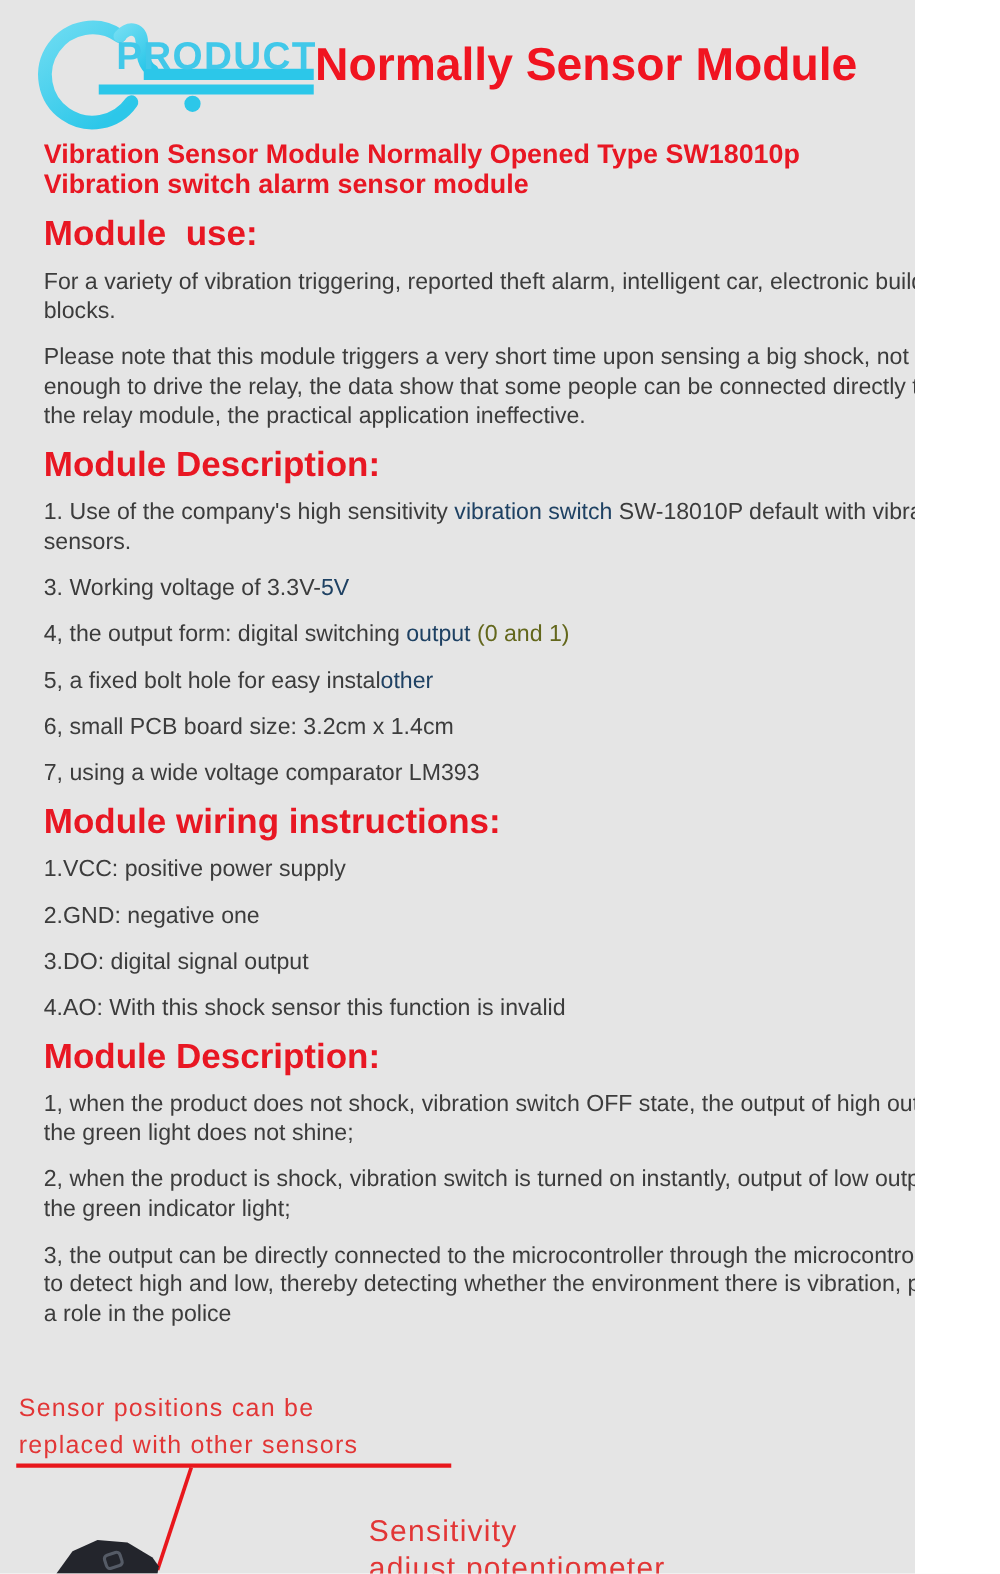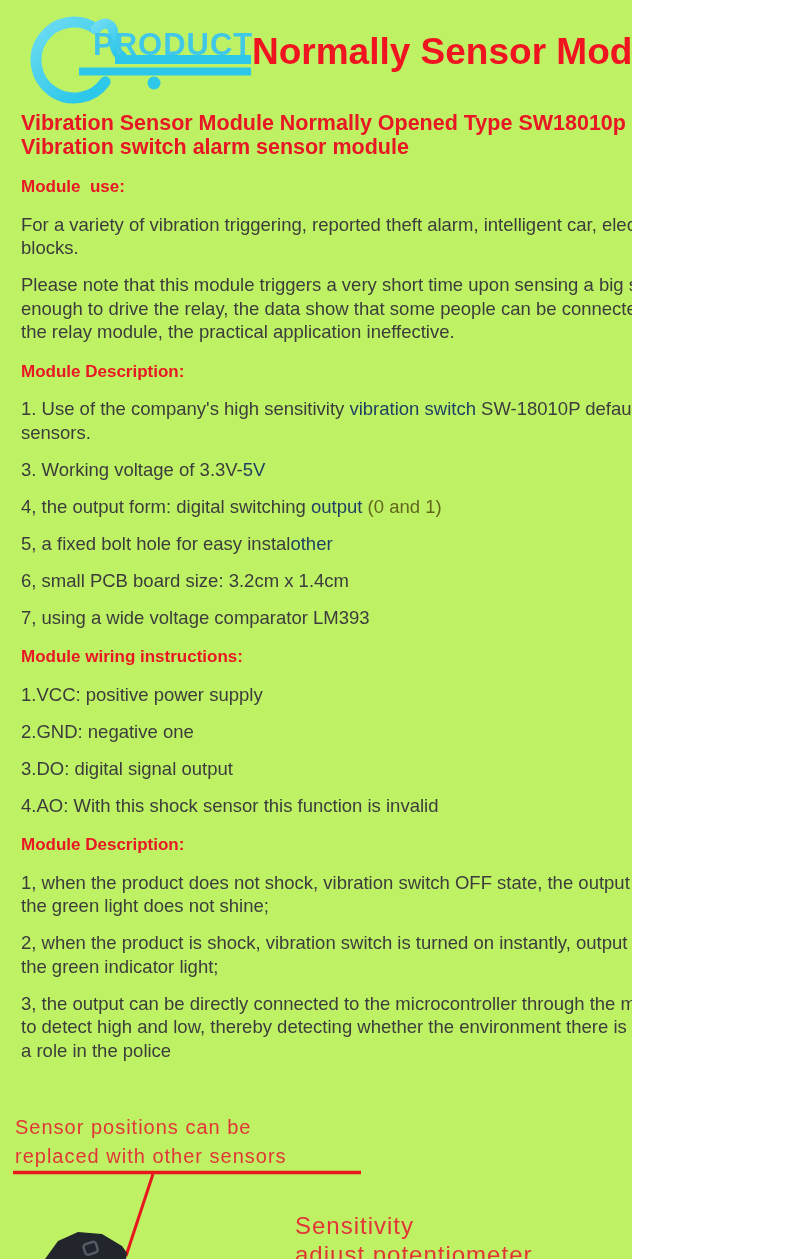--- a/index.html
+++ b/index.html
@@ -11,37 +11,37 @@
     --c-cyan-main:#2cc7e9;
     --c-cyan-light:#6edcf2;
     --c-cyan-text:#41c8e9;
     --c-annotation-red:#e23636;
     --c-line-red:#e8171c;
     --c-photo-dark:#23252c;
     --c-photo-detail:#555b66;
   }
   html,body{margin:0;padding:0;background:#ffffff;}
   .page{
-    position:relative;width:632px;height:1259px;overflow:hidden;background:#bef264;
+    position:relative;width:732px;height:1259px;overflow:hidden;background:#e5e5e5;
     font-family:"Liberation Sans",sans-serif;
   }
   
   .hdr-logo{position:absolute;left:2px;top:4px;}
   .page-title{
     position:absolute;left:252px;top:30px;margin:0;
     font-size:37px;line-height:44px;font-weight:bold;color:var(--c-title-red);
     white-space:nowrap;letter-spacing:0px;
   }
   
-  .doc{position:absolute;left:21px;top:0;width:737px;padding-top:111px;}
+  .doc{position:absolute;left:35px;top:0;width:737px;padding-top:111px;}
   .product-heading{margin:0;font-weight:bold;color:var(--c-heading-red);
     font-size:21.5px;line-height:24px;}
   .doc h3{
     margin:15px 0 0;font-weight:bold;color:var(--c-heading-red);
-    font-size:17px;line-height:25px;white-space:pre-wrap;
+    font-size:28px;line-height:25px;white-space:pre-wrap;
   }
   .doc p{
     margin:13.5px 0 0;font-size:18.5px;line-height:23.5px;color:var(--c-body-text);
   }
   .c-navy{color:var(--c-navy);text-align:right;}
   .c-olive{color:var(--c-olive);}
   
   .sensor-note{
     position:absolute;left:15px;top:1113px;color:var(--c-annotation-red);
     font-size:20px;line-height:29px;letter-spacing:1px;

